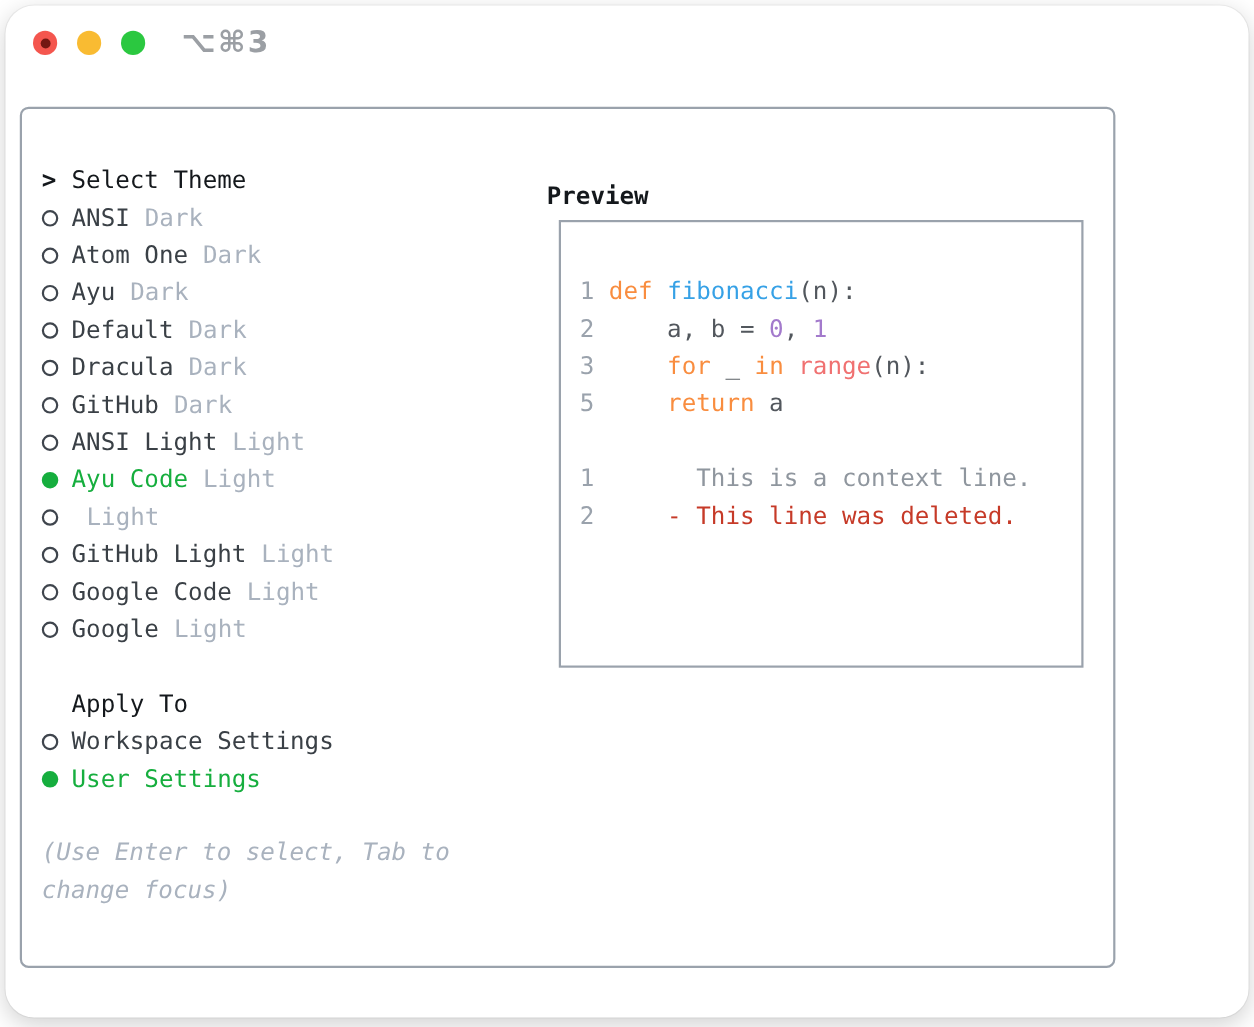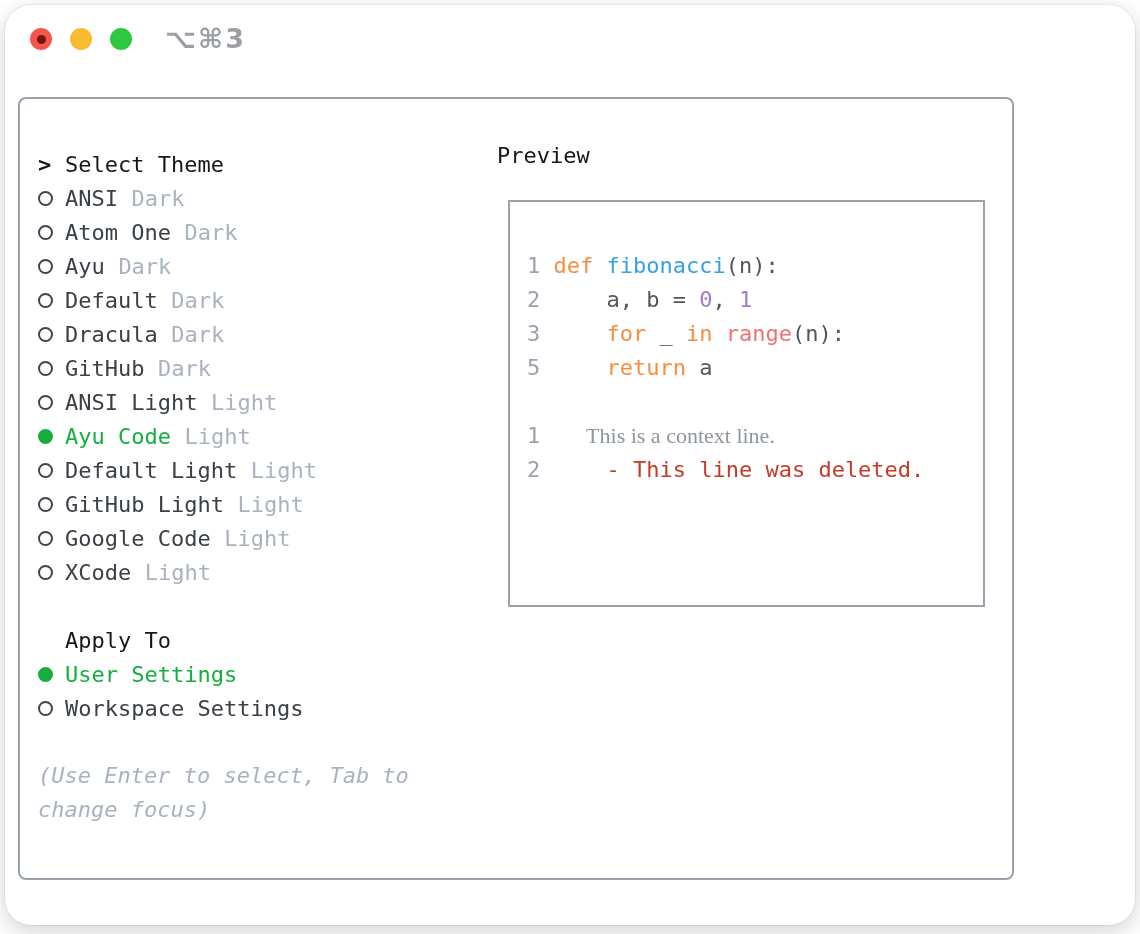--- a/index.html
+++ b/index.html
@@ -40,33 +40,33 @@
   .radio.on{background:var(--accent-green);border-color:var(--accent-green);}
   .header-text{font-weight:normal;color:var(--header-dark);}
   .apply-header{color:var(--header-dark);}
   .name{color:var(--text-dark);}
   .name.selected{color:var(--accent-green);}
   .variant{color:var(--muted-gray);margin-left:0.62em;}
   .spacer{height:34px;}
   .hint{color:var(--muted-gray);width:432px;line-height:34px;font-style:italic;}
 
   
-  .preview-title{position:absolute;left:477px;top:40px;height:34px;line-height:34px;
-    font-weight:normal;color:var(--header-dark);}
+  .preview-title{position:absolute;left:477px;top:63px;height:34px;line-height:34px;
+    font-weight:bold;color:var(--header-dark);}
   .preview-box{position:absolute;left:488px;top:101px;width:477px;height:407px;
     border:2px solid var(--border-gray);background:#FFFFFF;}
   .preview-code{position:absolute;left:17px;top:47px;}
   .code-line{height:34px;line-height:34px;white-space:pre;}
   .lineno{display:inline-block;width:2ch;color:var(--lineno-gray);}
   .tok-plain{color:var(--code-fg);}
   .tok-keyword{color:var(--keyword-orange);text-align:right;}
   .tok-function{color:var(--function-blue);}
   .tok-call{color:var(--call-coral);}
   .tok-number{color:var(--number-purple);}
-  .tok-context{color:var(--context-gray);font-family:Liberation Serif, serif;}
+  .tok-context{color:var(--context-gray);}
   .tok-deleted{color:var(--deleted-red);margin-top:33px;}
   .tok-added{color:var(--added-green);}
 </style>
 </head>
 <body>
 
 <div class="window">
 
   <div class="titlebar">
     <div class="traffic">
@@ -89,36 +89,36 @@
 
       <div id="theme-list">
           <div class="row"><span class="marker"><span class="radio"></span></span><span class="name">ANSI</span><span class="variant">Dark</span></div>
           <div class="row"><span class="marker"><span class="radio"></span></span><span class="name">Atom One</span><span class="variant">Dark</span></div>
           <div class="row"><span class="marker"><span class="radio"></span></span><span class="name">Ayu</span><span class="variant">Dark</span></div>
           <div class="row"><span class="marker"><span class="radio"></span></span><span class="name">Default</span><span class="variant">Dark</span></div>
           <div class="row"><span class="marker"><span class="radio"></span></span><span class="name">Dracula</span><span class="variant">Dark</span></div>
           <div class="row"><span class="marker"><span class="radio"></span></span><span class="name">GitHub</span><span class="variant">Dark</span></div>
           <div class="row"><span class="marker"><span class="radio"></span></span><span class="name">ANSI Light</span><span class="variant">Light</span></div>
           <div class="row"><span class="marker"><span class="radio on"></span></span><span class="name selected">Ayu Code</span><span class="variant">Light</span></div>
-          <div class="row"><span class="marker"><span class="radio"></span></span><span class="name">Default Light</span><span class="variant">Light</span></div>
+          <div class="row"><span class="marker"><span class="radio"></span></span><span class="variant">Light</span></div>
           <div class="row"><span class="marker"><span class="radio"></span></span><span class="name">GitHub Light</span><span class="variant">Light</span></div>
           <div class="row"><span class="marker"><span class="radio"></span></span><span class="name">Google Code</span><span class="variant">Light</span></div>
-          <div class="row"><span class="marker"><span class="radio"></span></span><span class="name">XCode</span><span class="variant">Light</span></div>
+          <div class="row"><span class="marker"><span class="radio"></span></span><span class="name">Google</span><span class="variant">Light</span></div>
         </div>
 
       <div class="spacer"></div>
 
       <div class="row">
         <span class="marker"></span>
         <span class="apply-header">Apply To</span>
       </div>
 
       <div id="apply-list">
+          <div class="row"><span class="marker"><span class="radio"></span></span><span class="name">Workspace Settings</span></div>
           <div class="row"><span class="marker"><span class="radio on"></span></span><span class="name selected">User Settings</span></div>
-          <div class="row"><span class="marker"><span class="radio"></span></span><span class="name">Workspace Settings</span></div>
         </div>
 
       <div class="spacer"></div>
 
       <div class="hint">(Use Enter to select, Tab to change focus)</div>
     </div>
 
     <div class="preview-title">Preview</div>
 
     <div class="preview-box">

